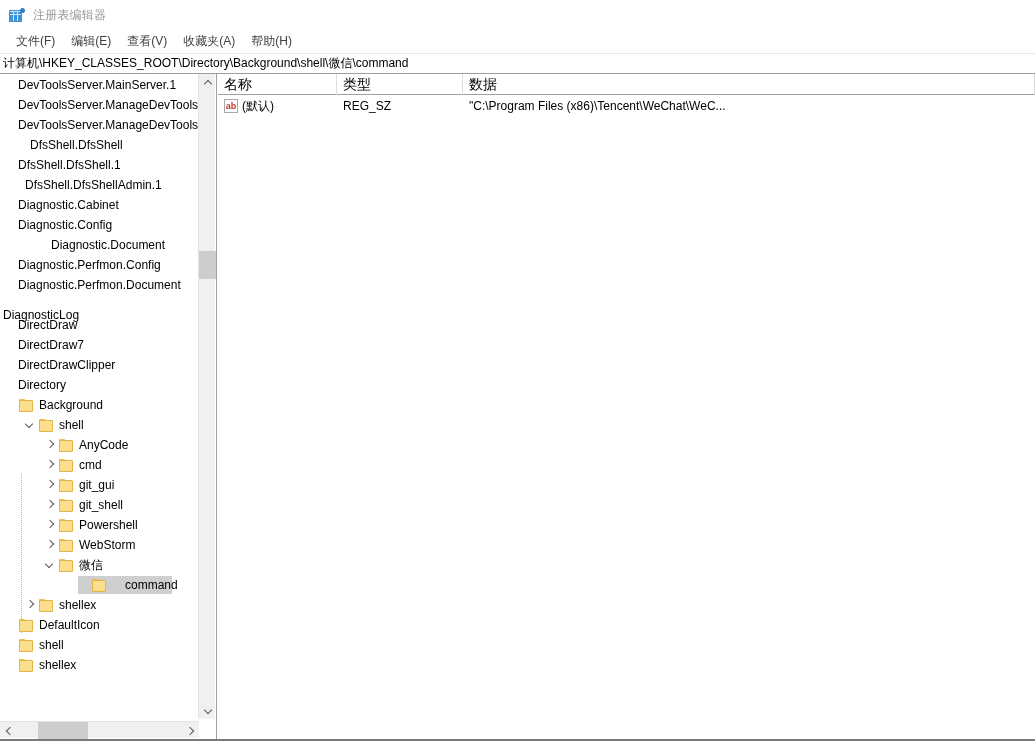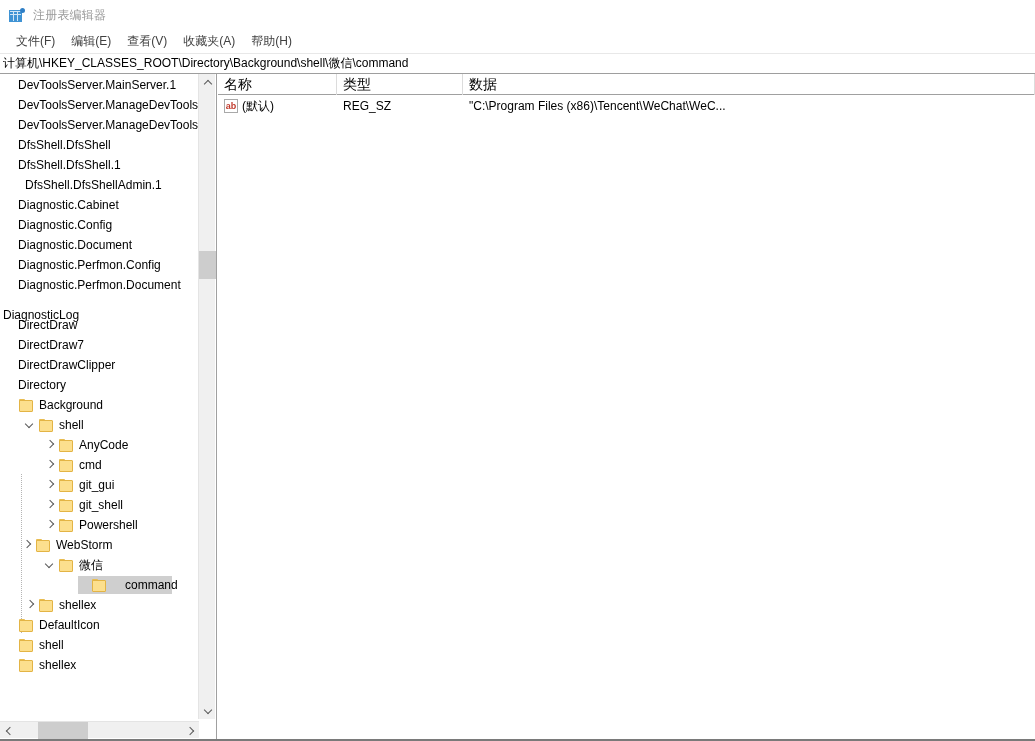--- a/index.html
+++ b/index.html
@@ -321,21 +321,21 @@
                 <span class="tree-label">DevToolsServer.ManageDevTools</span>
               </div>
             </div>
             <div class="tree-row">
               <div class="tree-inner" style="padding-left: 3px;">
                 <span class="expander"></span>
                 <span class="tree-label">DevToolsServer.ManageDevTools</span>
               </div>
             </div>
             <div class="tree-row">
-              <div class="tree-inner" style="padding-left: 3px;">
+              <div class="tree-inner" style="padding-left: 15px;">
                 <span class="expander"></span>
                 <span class="tree-label">DfsShell.DfsShell</span>
               </div>
             </div>
             <div class="tree-row">
               <div class="tree-inner" style="padding-left: 3px;">
                 <span class="expander"></span>
                 <span class="tree-label">DfsShell.DfsShell.1</span>
               </div>
             </div>
@@ -351,21 +351,21 @@
                 <span class="tree-label">Diagnostic.Cabinet</span>
               </div>
             </div>
             <div class="tree-row">
               <div class="tree-inner" style="padding-left: 3px;">
                 <span class="expander"></span>
                 <span class="tree-label">Diagnostic.Config</span>
               </div>
             </div>
             <div class="tree-row">
-              <div class="tree-inner" style="padding-left: 3px;">
+              <div class="tree-inner" style="padding-left: 3px; gap: 33px;">
                 <span class="expander"></span>
                 <span class="tree-label">Diagnostic.Document</span>
               </div>
             </div>
             <div class="tree-row">
               <div class="tree-inner" style="padding-left: 3px;">
                 <span class="expander"></span>
                 <span class="tree-label">Diagnostic.Perfmon.Config</span>
               </div>
             </div>
@@ -448,21 +448,21 @@
               </div>
             </div>
             <div class="tree-row">
               <div class="tree-inner" style="padding-left: 43px;">
                 <span class="expander has"></span>
                 <span class="folder"></span>
                 <span class="tree-label">Powershell</span>
               </div>
             </div>
             <div class="tree-row">
-              <div class="tree-inner" style="padding-left: 20px; justify-content: center;">
+              <div class="tree-inner" style="padding-left: 43px; justify-content: center;">
                 <span class="expander has"></span>
                 <span class="folder"></span>
                 <span class="tree-label">WebStorm</span>
               </div>
             </div>
             <div class="tree-row">
               <div class="tree-inner" style="padding-left: 43px; text-align: right;">
                 <span class="expander has open"></span>
                 <span class="folder"></span>
                 <span class="tree-label">微信</span>

